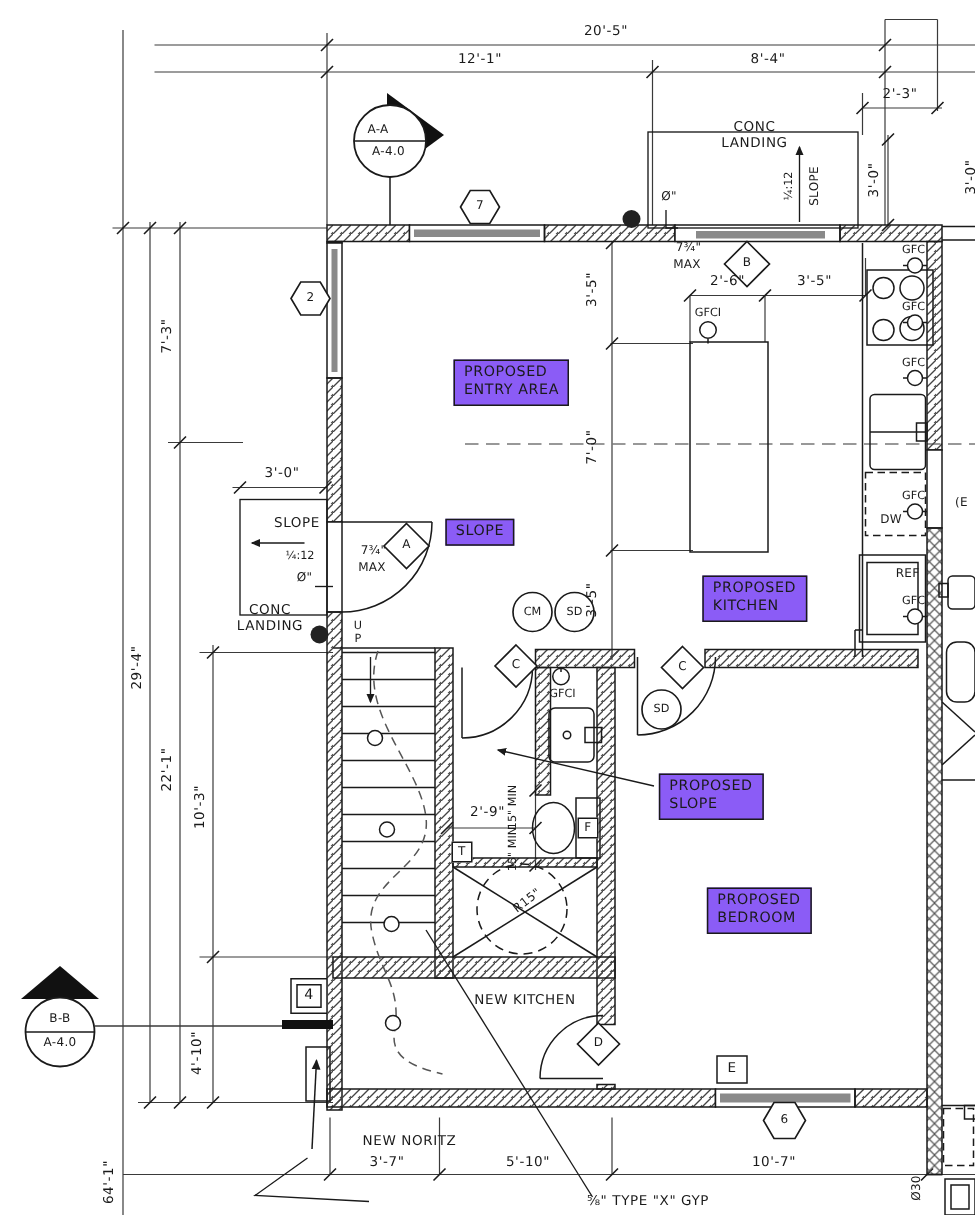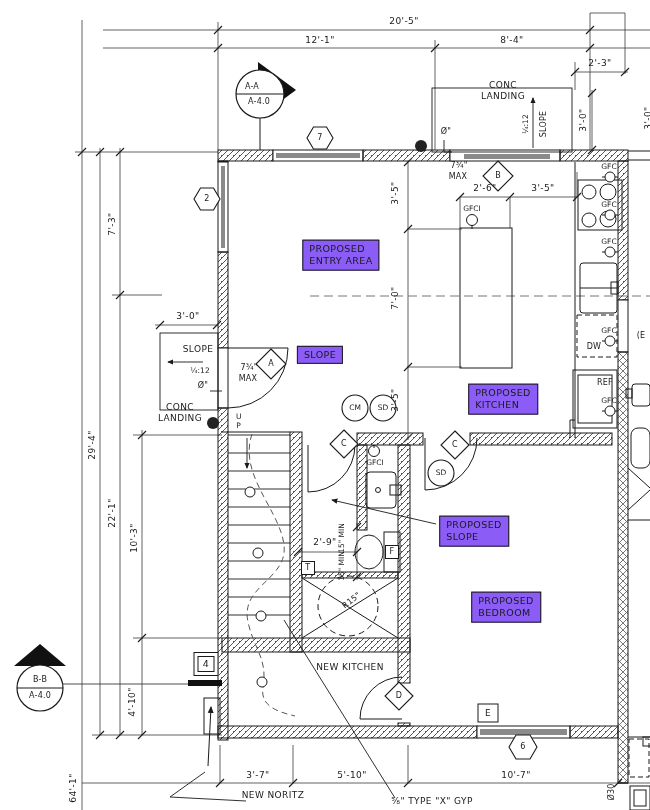--- a/index.html
+++ b/index.html
@@ -378,21 +378,21 @@
 </div>
 <div class="lbl box" style="left:506px;top:607px">
   <div>PROPOSED</div>
   <div>BEDROOM</div>
 </div>
 <div class="lbl box" style="left:320px;top:355px">SLOPE</div>
 <div class="lbl" style="left:350px;top:668px">NEW KITCHEN</div>
 
 <div class="lbl vert" style="left:238px;top:421px">UP</div>
 <div class="lbl shower-r" style="left:352px;top:601px">R15"</div>
-<div class="lbl" style="left:273px;top:796px">NEW NORITZ</div>
+<div class="lbl" style="left:273px;top:762px">NEW NORITZ</div>
 <div class="lbl" style="left:432px;top:802px">⅝" TYPE "X" GYP</div>
 <div class="lbl sm" style="left:641px;top:336px">(E</div>
 <div class="lbl rot sm" style="left:612px;top:792px">Ø30</div>
 
 <div class="lbl sm" style="left:252px;top:87px">A-A</div>
 <div class="lbl sm" style="left:259px;top:102px">A-4.0</div>
 <div class="lbl sm" style="left:40px;top:680px">B-B</div>
 <div class="lbl sm" style="left:40px;top:696px">A-4.0</div>
 
 <div class="lbl sm" style="left:320px;top:138px">7</div>

